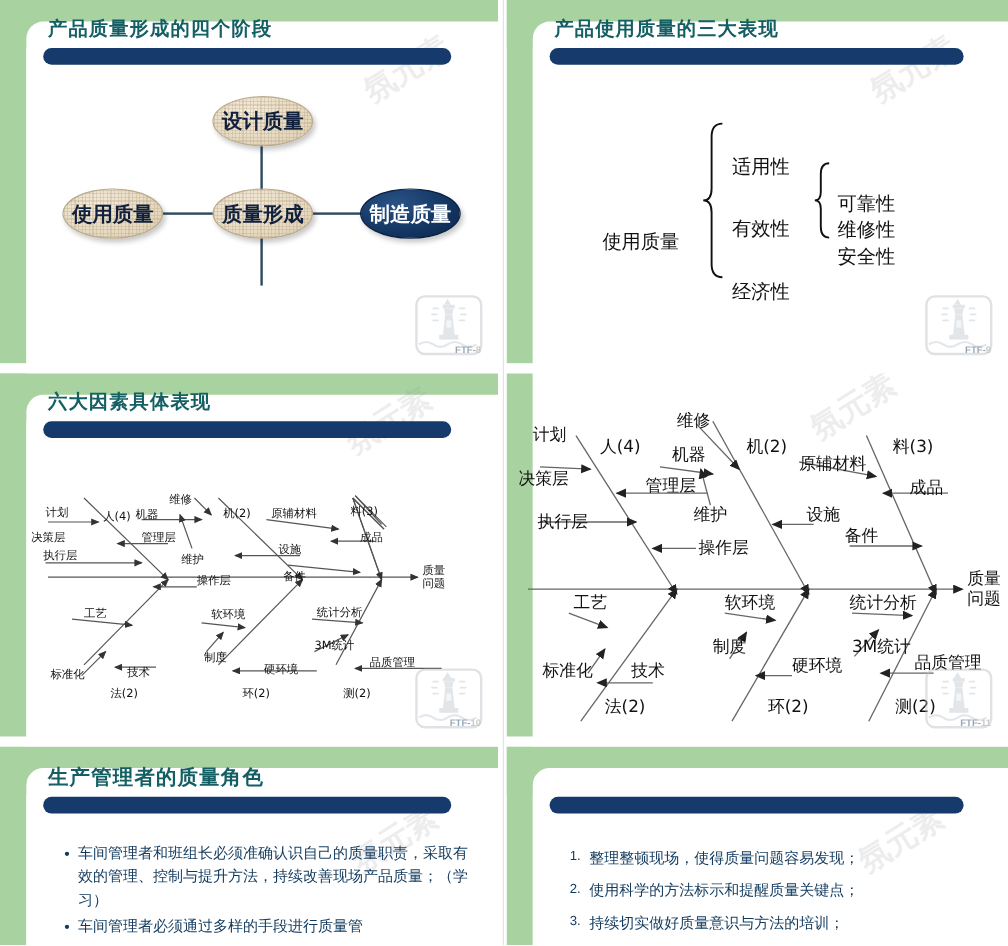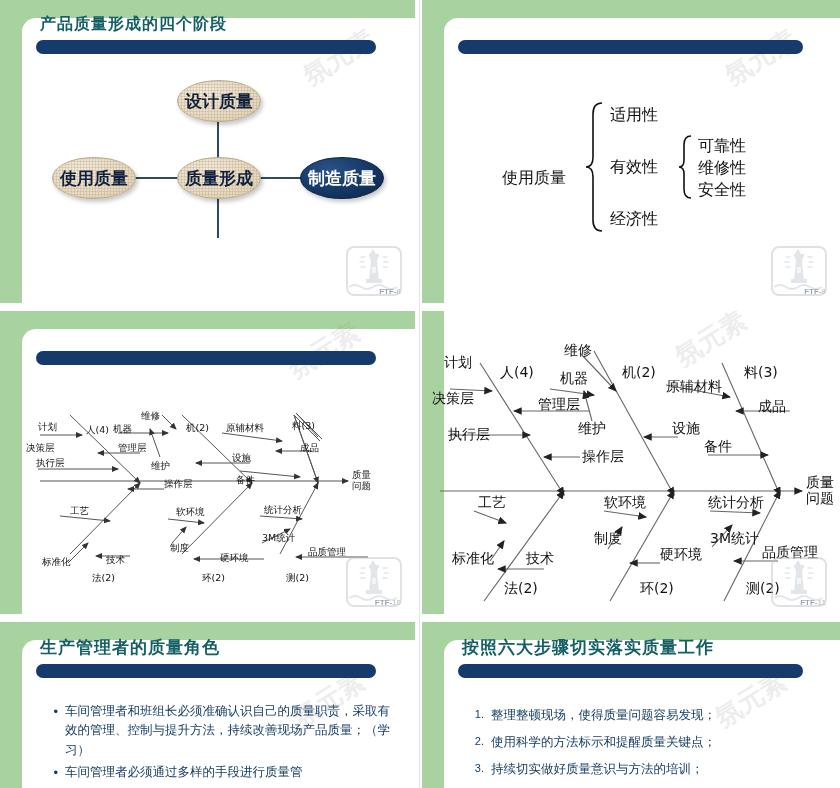--- a/index.html
+++ b/index.html
@@ -36,21 +36,21 @@
        box-shadow:2px 3px 4px rgba(0,0,0,.22);}
   .ell.beige{background:
       repeating-linear-gradient(0deg,rgba(180,160,130,.30) 0 1px,transparent 1px 3px),
       repeating-linear-gradient(90deg,rgba(180,160,130,.30) 0 1px,transparent 1px 3px),
       radial-gradient(ellipse at 35% 30%,#f3ead9 0%,#e4d7bd 70%,#d2c3a4 100%);
       color:#10203c;border:1px solid #b9ab8d;}
   .ell.navy{background:radial-gradient(ellipse at 35% 28%,#2a5285 0%,#143764 55%,#0c2447 100%);
             color:#ffffff;border:1px solid #0b2040;}
   .link{position:absolute;background:#2d4a63;}
   .nd{position:absolute;font-size:15px;color:#111;white-space:nowrap;}
-  .nd.big{font-size:16px;}
+  .nd.big{font-size:16px;margin-top:24px;}
 
   
   .fb{position:absolute;left:0;top:0;width:100%;height:100%;}
   .fb text{font-family:"DejaVu Sans","Liberation Sans",sans-serif;fill:#111;}
 
   
   .bul{position:absolute;color:#123a5e;font-size:12.5px;line-height:1.55;}
   .bul .row{display:flex;margin-bottom:3px;}
   .bul .mk{flex:0 0 auto;width:20px;text-align:right;padding-right:7px;font-size:11px;}
   .bul .tx{flex:1 1 auto;}
@@ -111,20 +111,21 @@
         <path d="M4 42q6-4 12 0t12 0 12 0 12 0" fill="none" stroke="#c3c8ce" stroke-width="1.8"></path>
       </svg>
       <div class="lbl"><span>FTF</span>-<span class="n">8</span></div>
     </div>
   </div>
 
   <div class="slide" style="left:422px;top:0;width:418px;height:303px;">
     <div class="greenband"></div>
     <div class="greenrail"></div>
     <div class="canvas"></div>
+    <div class="title">产品使用质量的三大表现</div>
     <div class="titlebar wide"></div>
 
     <div class="wm" style="left:300px;top:40px;">氛元素</div>
 
     <div class="nd big" style="left:80px;top:168px;">使用质量</div>
 
     <svg style="position:absolute;left:162px;top:100px;" width="22" height="134">
       <path d="M18 3 Q9 3 9 14 L9 57 Q9 67 2 67 Q9 67 9 77 L9 120 Q9 131 18 131" fill="none" stroke="#111" stroke-width="1.6"></path>
     </svg>
 
@@ -160,20 +161,21 @@
         <path d="M4 42q6-4 12 0t12 0 12 0 12 0" fill="none" stroke="#c3c8ce" stroke-width="1.8"></path>
       </svg>
       <div class="lbl"><span>FTF</span>-<span class="n">9</span></div>
     </div>
   </div>
 
   <div class="slide" style="left:0;top:311px;width:415px;height:303px;">
     <div class="greenband"></div>
     <div class="greenrail"></div>
     <div class="canvas"></div>
+    <div class="title">六大因素具体表现</div>
     <div class="titlebar"></div>
 
     <div class="wm" style="left:285px;top:22px;">氛元素</div>
 
     <svg class="fb" viewBox="0 0 415 303" preserveAspectRatio="none">
       <defs>
         <marker id="ah1" markerWidth="7" markerHeight="7" refX="6" refY="3" orient="auto">
           <path d="M0,0 L7,3 L0,6 z" fill="#333"></path>
         </marker>
       </defs>
@@ -399,21 +401,20 @@
         <div class="mk">•</div>
         <div class="tx">车间管理者必须通过多样的手段进行质量管</div>
       </div>
     </div>
   </div>
 
   <div class="slide" style="left:422px;top:622px;width:418px;height:166px;">
     <div class="greenband"></div>
     <div class="greenrail"></div>
     <div class="canvas"></div>
-    <div class="title" style="font-size:17px;">按照六大步骤切实落实质量工作</div>
     <div class="titlebar wide" style="top:42px;"></div>
 
     <div class="wm" style="left:290px;top:60px;">氛元素</div>
 
     <div class="bul" style="left:42px;top:82px;width:360px;line-height:1.9;">
       <div class="row">
         <div class="mk">1.</div>
         <div class="tx">整理整顿现场，使得质量问题容易发现；</div>
       </div>
       <div class="row">

